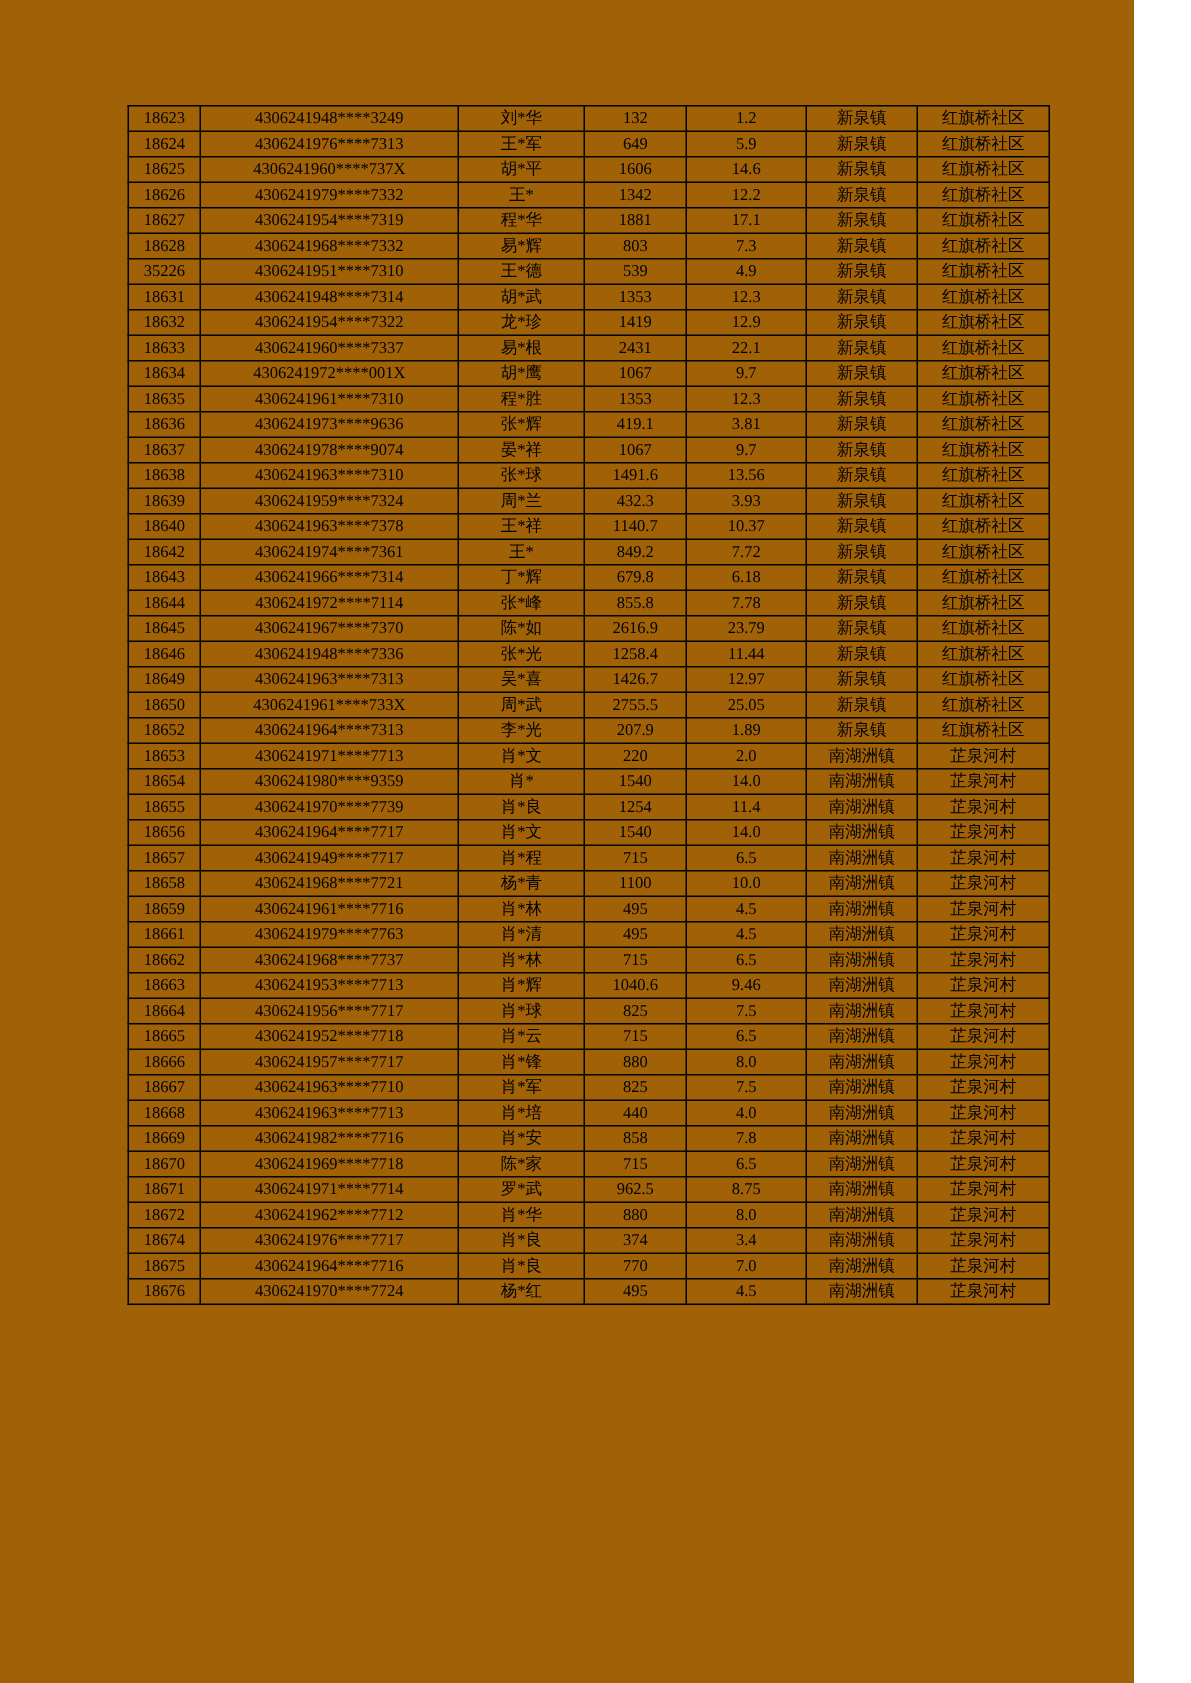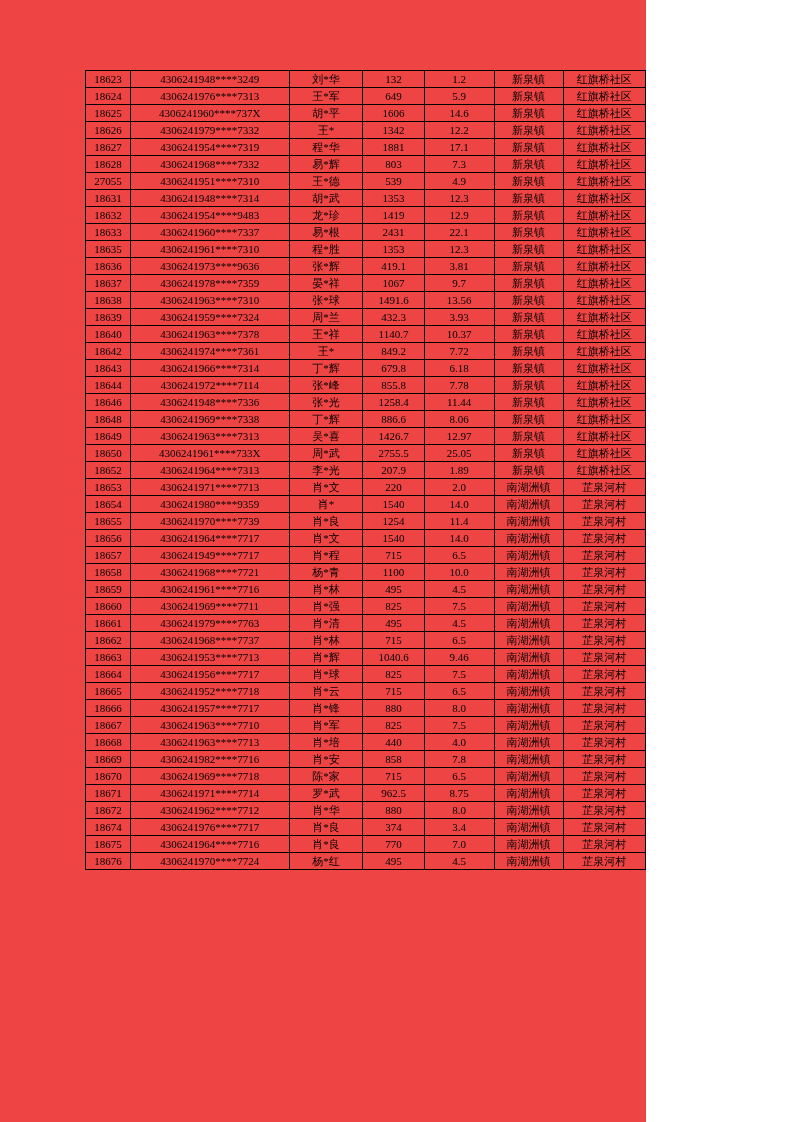--- a/index.html
+++ b/index.html
@@ -3,23 +3,23 @@
 <meta charset="utf-8">
 <style>
   html, body {
     margin: 0;
     padding: 0;
     background: #ffffff;
     font-family: "Liberation Serif", "DejaVu Serif", serif;
   }
   .page {
     position: relative;
-    width: 646px;
+    width: 756px;
     height: 1122px;
-    background: #ef4444;
+    background: #a16207;
     overflow: hidden;
   }
   .data-table {
     position: absolute;
     left: 85px;
     top: 70px;
     border-collapse: collapse;
     table-layout: fixed;
   }
   .data-table td {
@@ -104,76 +104,85 @@
         <tr>
           <td>18628</td>
           <td>4306241968****7332</td>
           <td>易*辉</td>
           <td>803</td>
           <td>7.3</td>
           <td>新泉镇</td>
           <td>红旗桥社区</td>
         </tr>
         <tr>
-          <td>27055</td>
+          <td>35226</td>
           <td>4306241951****7310</td>
           <td>王*德</td>
           <td>539</td>
           <td>4.9</td>
           <td>新泉镇</td>
           <td>红旗桥社区</td>
         </tr>
         <tr>
           <td>18631</td>
           <td>4306241948****7314</td>
           <td>胡*武</td>
           <td>1353</td>
           <td>12.3</td>
           <td>新泉镇</td>
           <td>红旗桥社区</td>
         </tr>
         <tr>
           <td>18632</td>
-          <td>4306241954****9483</td>
+          <td>4306241954****7322</td>
           <td>龙*珍</td>
           <td>1419</td>
           <td>12.9</td>
           <td>新泉镇</td>
           <td>红旗桥社区</td>
         </tr>
         <tr>
           <td>18633</td>
           <td>4306241960****7337</td>
           <td>易*根</td>
           <td>2431</td>
           <td>22.1</td>
           <td>新泉镇</td>
           <td>红旗桥社区</td>
         </tr>
         <tr>
+          <td>18634</td>
+          <td>4306241972****001X</td>
+          <td>胡*鹰</td>
+          <td>1067</td>
+          <td>9.7</td>
+          <td>新泉镇</td>
+          <td>红旗桥社区</td>
+        </tr>
+        <tr>
           <td>18635</td>
           <td>4306241961****7310</td>
           <td>程*胜</td>
           <td>1353</td>
           <td>12.3</td>
           <td>新泉镇</td>
           <td>红旗桥社区</td>
         </tr>
         <tr>
           <td>18636</td>
           <td>4306241973****9636</td>
           <td>张*辉</td>
           <td>419.1</td>
           <td>3.81</td>
           <td>新泉镇</td>
           <td>红旗桥社区</td>
         </tr>
         <tr>
           <td>18637</td>
-          <td>4306241978****7359</td>
+          <td>4306241978****9074</td>
           <td>晏*祥</td>
           <td>1067</td>
           <td>9.7</td>
           <td>新泉镇</td>
           <td>红旗桥社区</td>
         </tr>
         <tr>
           <td>18638</td>
           <td>4306241963****7310</td>
           <td>张*球</td>
@@ -221,38 +230,38 @@
         <tr>
           <td>18644</td>
           <td>4306241972****7114</td>
           <td>张*峰</td>
           <td>855.8</td>
           <td>7.78</td>
           <td>新泉镇</td>
           <td>红旗桥社区</td>
         </tr>
         <tr>
+          <td>18645</td>
+          <td>4306241967****7370</td>
+          <td>陈*如</td>
+          <td>2616.9</td>
+          <td>23.79</td>
+          <td>新泉镇</td>
+          <td>红旗桥社区</td>
+        </tr>
+        <tr>
           <td>18646</td>
           <td>4306241948****7336</td>
           <td>张*光</td>
           <td>1258.4</td>
           <td>11.44</td>
           <td>新泉镇</td>
           <td>红旗桥社区</td>
         </tr>
         <tr>
-          <td>18648</td>
-          <td>4306241969****7338</td>
-          <td>丁*辉</td>
-          <td>886.6</td>
-          <td>8.06</td>
-          <td>新泉镇</td>
-          <td>红旗桥社区</td>
-        </tr>
-        <tr>
           <td>18649</td>
           <td>4306241963****7313</td>
           <td>吴*喜</td>
           <td>1426.7</td>
           <td>12.97</td>
           <td>新泉镇</td>
           <td>红旗桥社区</td>
         </tr>
         <tr>
           <td>18650</td>
@@ -329,29 +338,20 @@
         <tr>
           <td>18659</td>
           <td>4306241961****7716</td>
           <td>肖*林</td>
           <td>495</td>
           <td>4.5</td>
           <td>南湖洲镇</td>
           <td>芷泉河村</td>
         </tr>
         <tr>
-          <td>18660</td>
-          <td>4306241969****7711</td>
-          <td>肖*强</td>
-          <td>825</td>
-          <td>7.5</td>
-          <td>南湖洲镇</td>
-          <td>芷泉河村</td>
-        </tr>
-        <tr>
           <td>18661</td>
           <td>4306241979****7763</td>
           <td>肖*清</td>
           <td>495</td>
           <td>4.5</td>
           <td>南湖洲镇</td>
           <td>芷泉河村</td>
         </tr>
         <tr>
           <td>18662</td>

